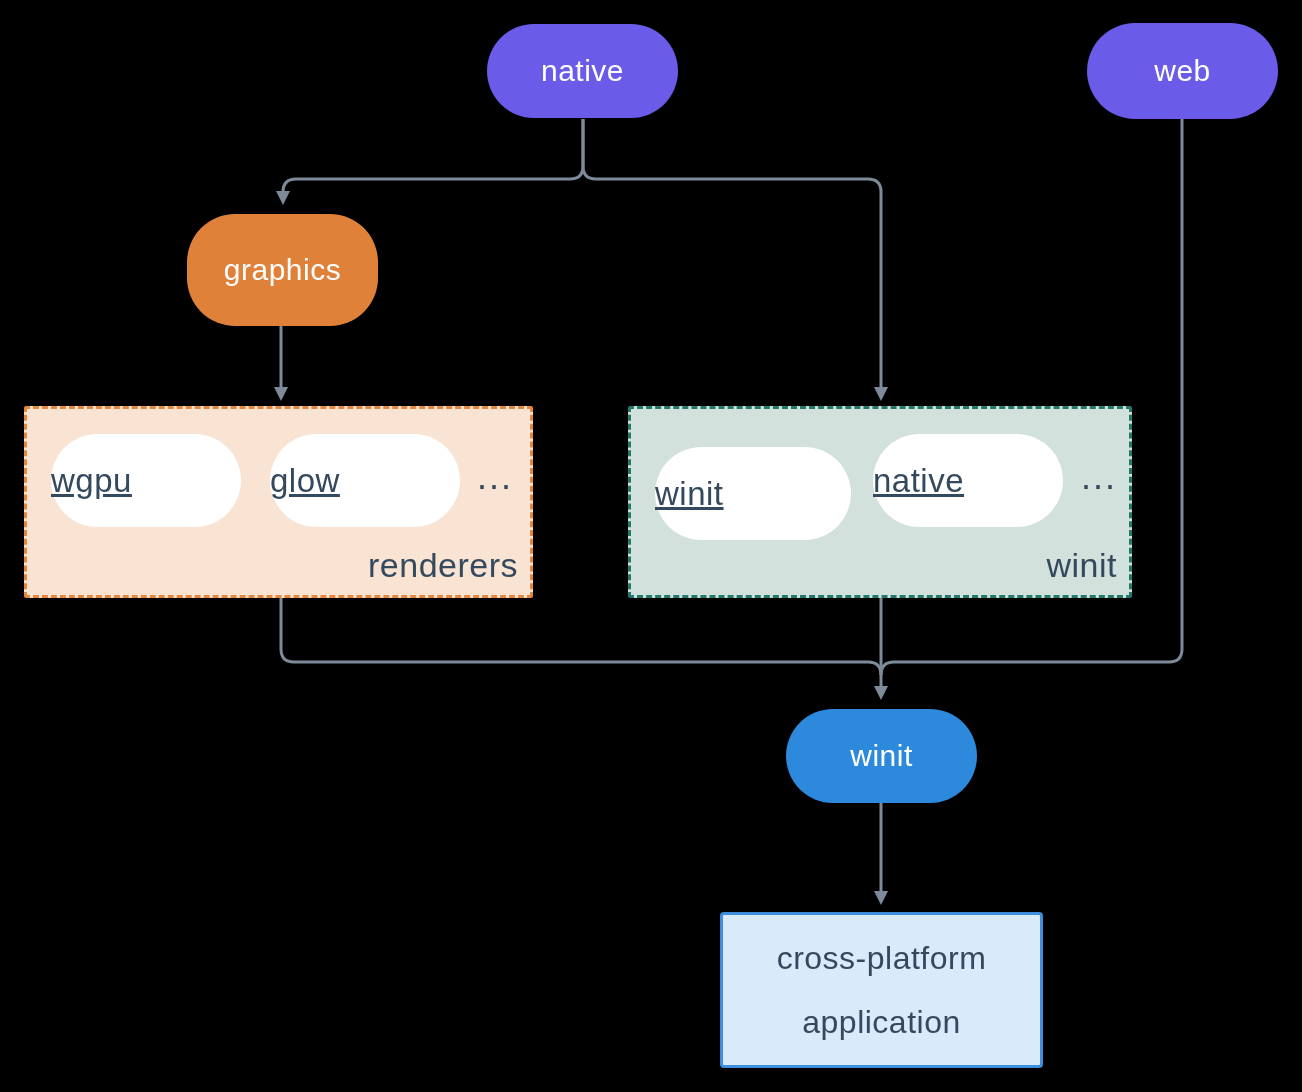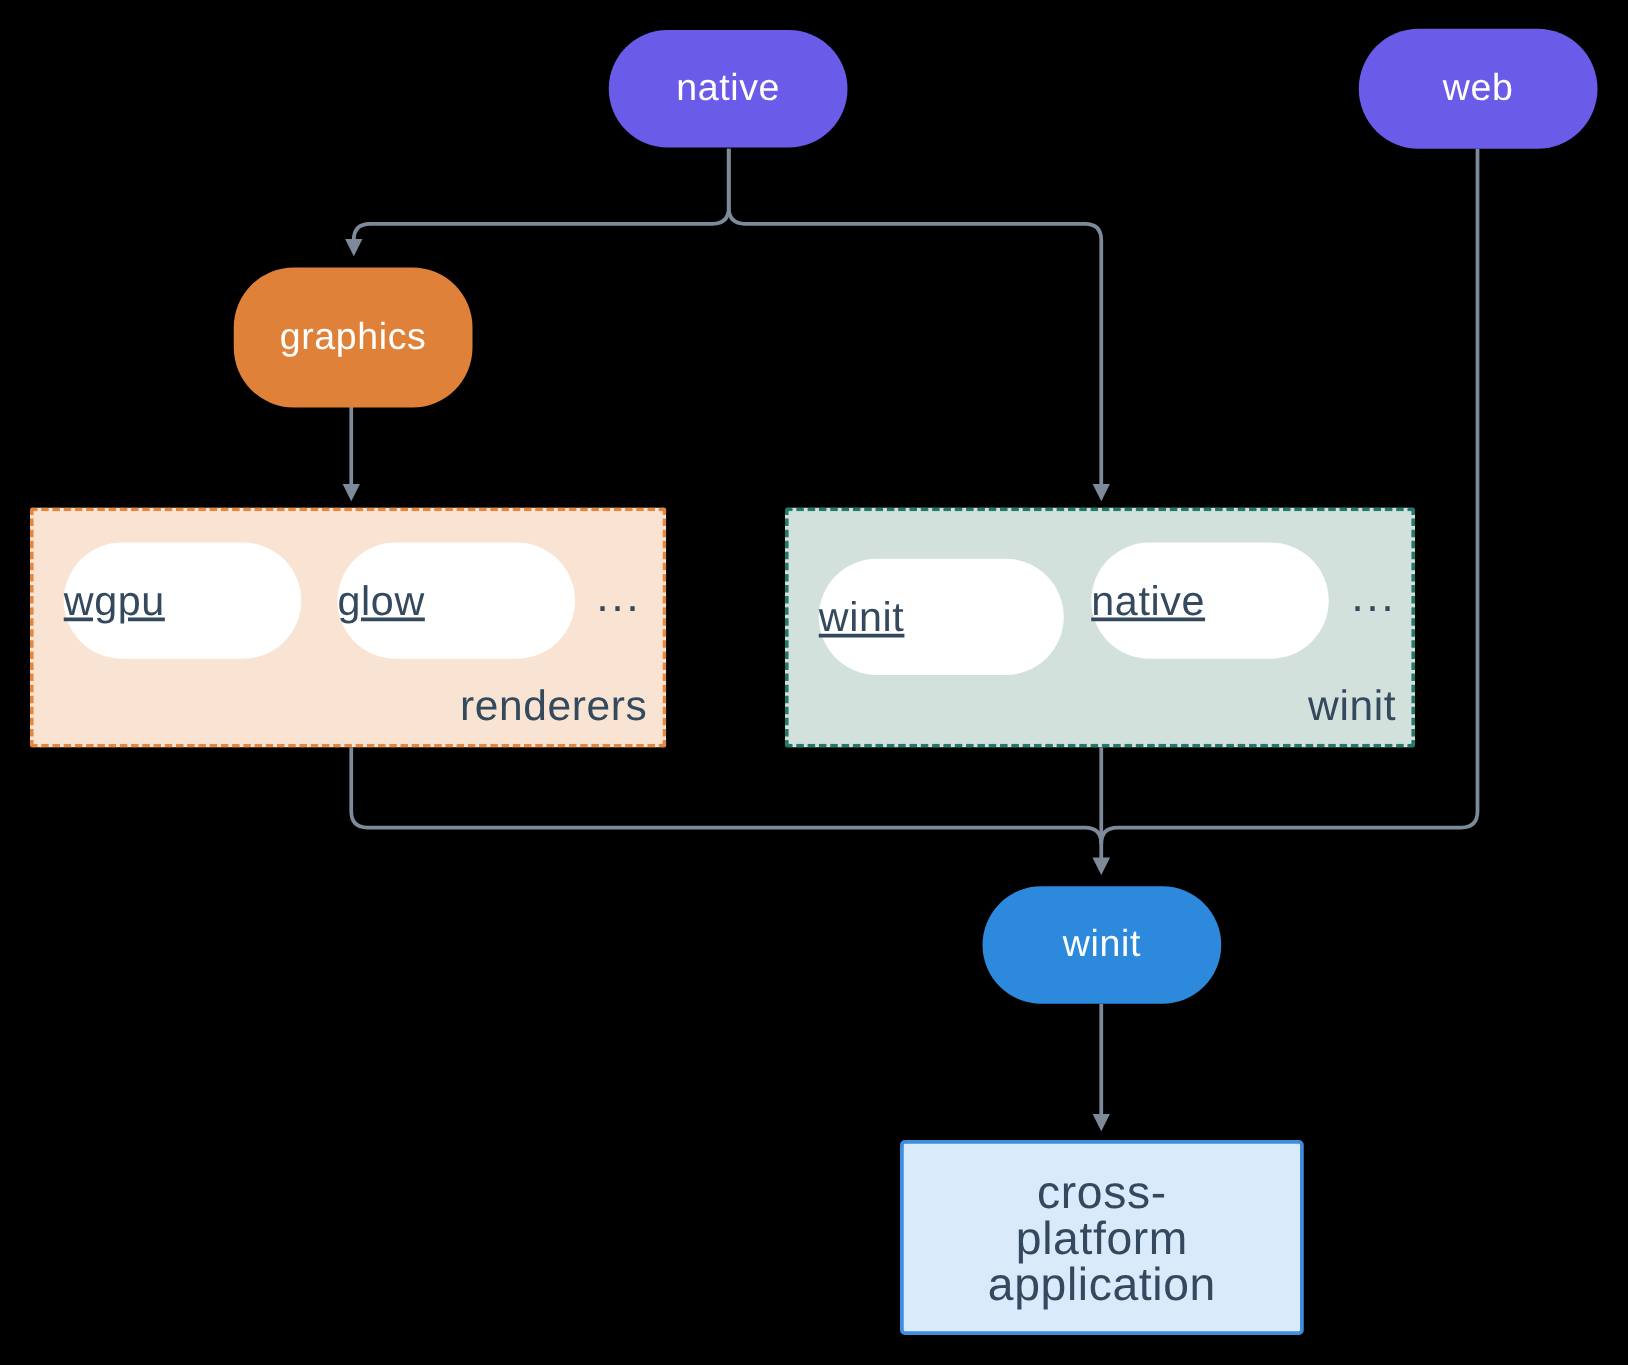--- a/index.html
+++ b/index.html
@@ -55,21 +55,21 @@
   }
   .group .group-label {
     position: absolute; right: 12px; bottom: 10px;
     color: var(--text-dark); font-size: 34px; letter-spacing: 0.5px;
   }
 
   .app-box {
     position: absolute; left: 720px; top: 912px; width: 323px; height: 156px;
     background: var(--app-bg); border: 3px solid var(--app-border); border-radius: 4px;
     display: flex; align-items: center; justify-content: center; text-align: center;
-    color: var(--text-dark); font-size: 37px; line-height: 37px; letter-spacing: 0.5px;
+    color: var(--text-dark); font-size: 32px; line-height: 64px; letter-spacing: 0.5px;
     padding: 0 40px;
   }
 </style>
 </head>
 <body>
 
 <div class="stage">
 
   <svg class="edges" width="1302" height="1092" viewBox="0 0 1302 1092">
     <defs>

